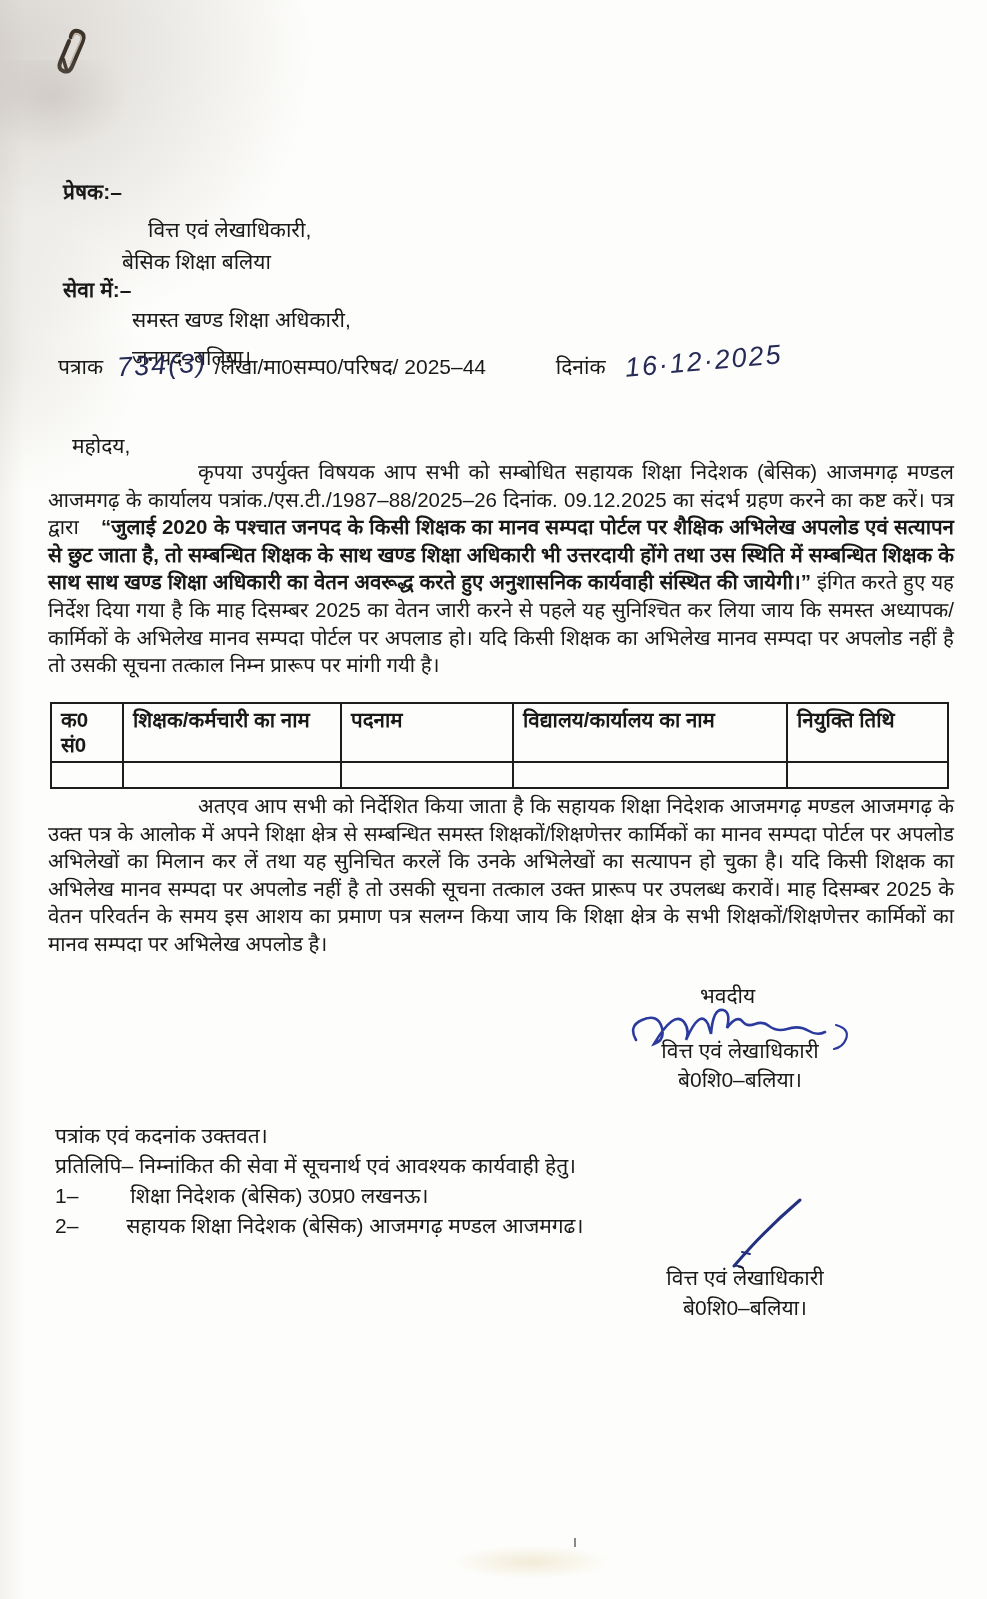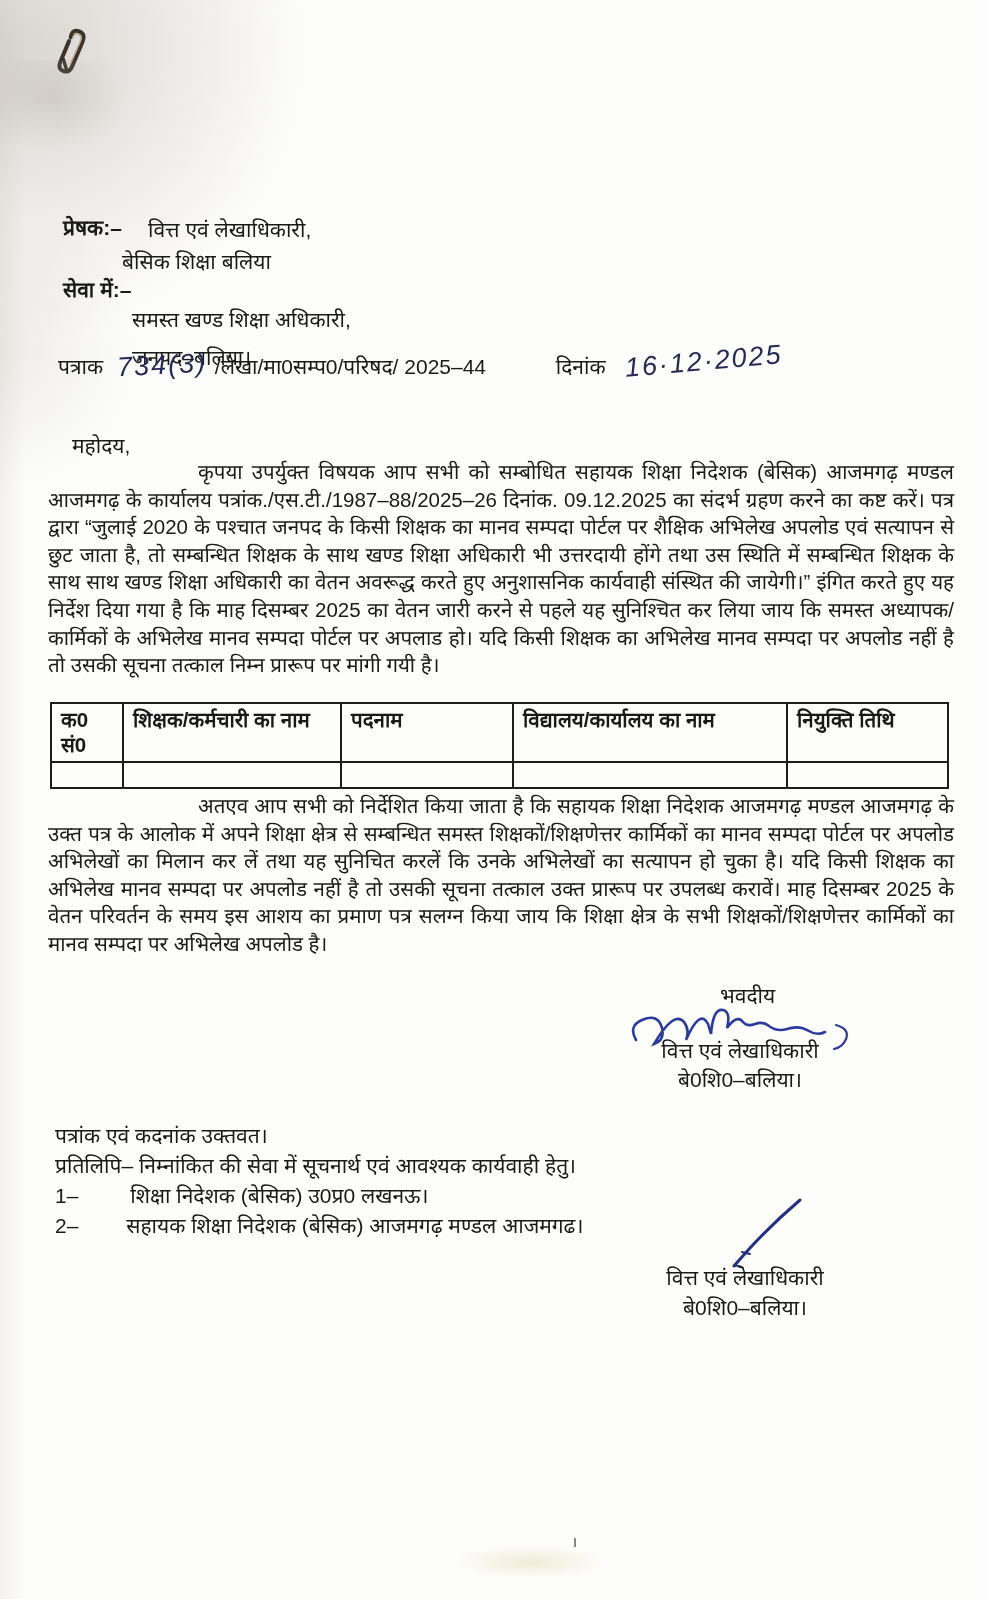--- a/index.html
+++ b/index.html
@@ -18,21 +18,21 @@
   }
   .abs{position:absolute;}
   .ln{font-size:21px;line-height:27px;white-space:nowrap;}
   .bold{font-weight:bold;}
   .ul{text-underline-offset:4px;text-decoration-thickness:1.5px;margin-top:8px;}
   .para{
     position:absolute;left:48px;width:906px;
     font-size:20.5px;line-height:27.6px;
     text-align:justify;text-indent:150px;
   }
-  .quote{font-weight:normal;}
+  .quote{font-weight:bold;margin-left:16px;}
   .hand{
     color:#262a55;
     font-style:italic;
     letter-spacing:2px;
     display:inline-block;
   }
   table.fmt{
     position:absolute;left:50px;top:702px;
     width:897px;border-collapse:collapse;
     table-layout:fixed;
@@ -55,21 +55,21 @@
 
   <svg class="abs" style="left:28px;top:22px;" width="90" height="80" viewBox="0 0 90 80">
     <g transform="rotate(38 45 40)">
       <path d="M28 22 q-4 -8 3 -10 q7 -2 9 6 l7 26 q2 7 -4 9 q-6 2 -8 -5 l-6 -22" fill="none" stroke="#3c342b" stroke-width="4" stroke-linecap="round"></path>
       <path d="M30 21 q-2 -5 2 -6 q5 -1 6 4 l6 24" fill="none" stroke="#b9ae9f" stroke-width="1.6" stroke-linecap="round"></path>
       <path d="M36 44 l10 7" fill="none" stroke="#3c342b" stroke-width="3.4" stroke-linecap="round"></path>
     </g>
   </svg>
   <div class="abs" style="left:0px;top:60px;width:130px;height:90px;background:radial-gradient(ellipse at 40% 40%, rgba(170,160,150,.28), rgba(170,160,150,0) 70%);"></div>
 
-  <div class="abs ln bold" style="left:63px;top:178px;margin-top:36px;">प्रेषक:–</div>
+  <div class="abs ln bold" style="left:63px;top:178px;">प्रेषक:–</div>
   <div class="abs ln" style="left:148px;top:216px;">वित्त एवं लेखाधिकारी,</div>
   <div class="abs ln" style="left:122px;top:248px;">बेसिक शिक्षा बलिया</div>
   <div class="abs ln bold" style="left:63px;top:276px;">सेवा में:–</div>
   <div class="abs ln" style="left:132px;top:306px;">समस्त खण्ड शिक्षा अधिकारी,</div>
   <div class="abs ln ul" style="left:132px;top:336px;">जनपद–बलिया।</div>
 
   <div class="abs ln" style="left:58px;top:352px;">
     <span>पत्राक</span>
     <span class="hand" style="font-size:27px;transform:rotate(-3deg);margin:0 2px 0 8px;">734(3)</span>
     <span>/लेखा/मा0सम्प0/परिषद/ 2025–44</span>
@@ -106,21 +106,21 @@
       <td class="empty"></td>
       <td class="empty"></td>
       <td class="empty"></td>
       <td class="empty"></td>
     </tr>
   </tbody>
     </table>
 
   <div class="para" style="top:792px;">अतएव आप सभी को निर्देशित किया जाता है कि सहायक शिक्षा निदेशक आजमगढ़ मण्डल आजमगढ़ के उक्त पत्र के आलोक में अपने शिक्षा क्षेत्र से सम्बन्धित समस्त शिक्षकों/शिक्षणेत्तर कार्मिकों का मानव सम्पदा पोर्टल पर अपलोड अभिलेखों का मिलान कर लें तथा यह सुनिचित करलें कि उनके अभिलेखों का सत्यापन हो चुका है। यदि किसी शिक्षक का अभिलेख  मानव सम्पदा पर अपलोड नहीं है तो उसकी सूचना तत्काल उक्त प्रारूप पर उपलब्ध करावें। माह दिसम्बर 2025 के वेतन परिवर्तन के समय इस आशय का प्रमाण पत्र सलग्न किया जाय कि शिक्षा क्षेत्र के सभी शिक्षकों/शिक्षणेत्तर कार्मिकों का मानव सम्पदा पर अभिलेख अपलोड है।</div>
 
-  <div class="abs ln" style="left:700px;top:982px;margin-left:20px;">भवदीय</div>
+  <div class="abs ln" style="left:700px;top:982px;">भवदीय</div>
 
   <svg class="abs" style="left:618px;top:1000px;" width="250" height="58" viewBox="0 0 250 58">
     <path d="M18 40 q-8 -14 6 -20 q16 -7 20 8 q3 12 -8 16 q20 -34 30 -22 q6 8 2 18 q14 -32 22 -16 l3 10 q2 -26 12 -24 q8 2 4 18 q10 -14 16 -6 q4 5 12 2 q8 -3 14 2 q8 6 18 3 q12 -4 22 2 q8 5 16 1" fill="none" stroke="#2b3b9d" stroke-width="2.6" stroke-linecap="round"></path>
     <path d="M218 25 q14 4 10 14 q-3 8 -12 10" fill="none" stroke="#2b3b9d" stroke-width="2.2" stroke-linecap="round"></path>
   </svg>
 
   <div class="abs sig-block" style="left:590px;top:1034px;width:300px;">
     <div class="ln" style="margin-top:3px;">वित्त एवं लेखाधिकारी</div>
     <div class="ln" style="margin-top:2px;">बे0शि0–बलिया।</div>
   </div>

